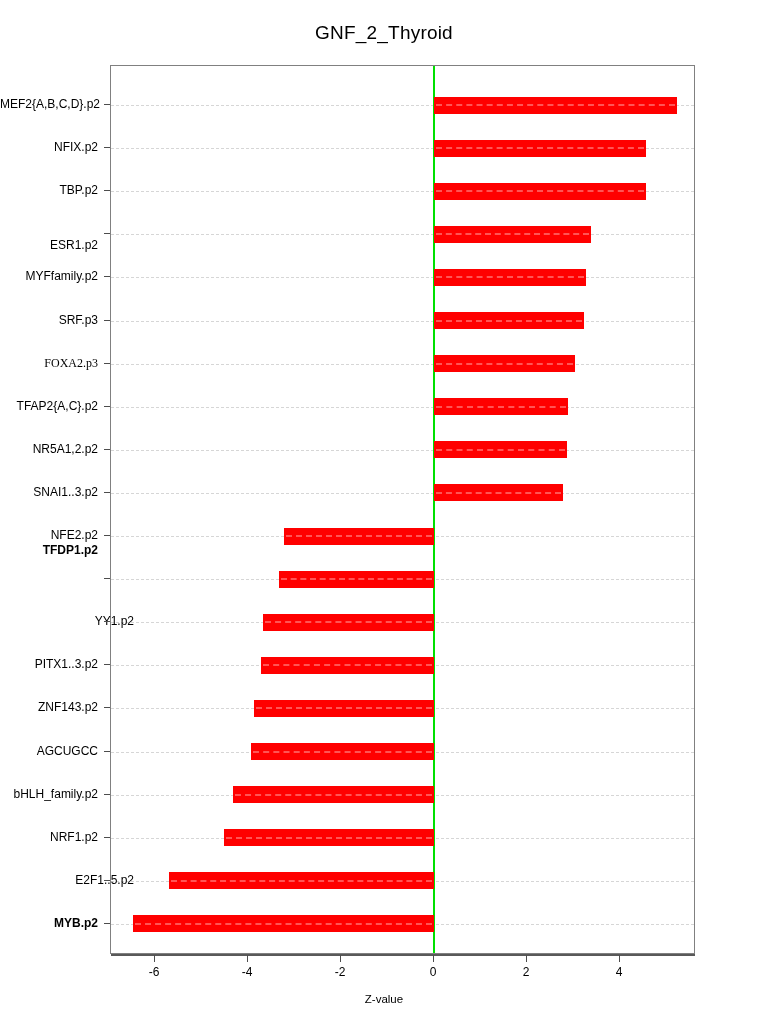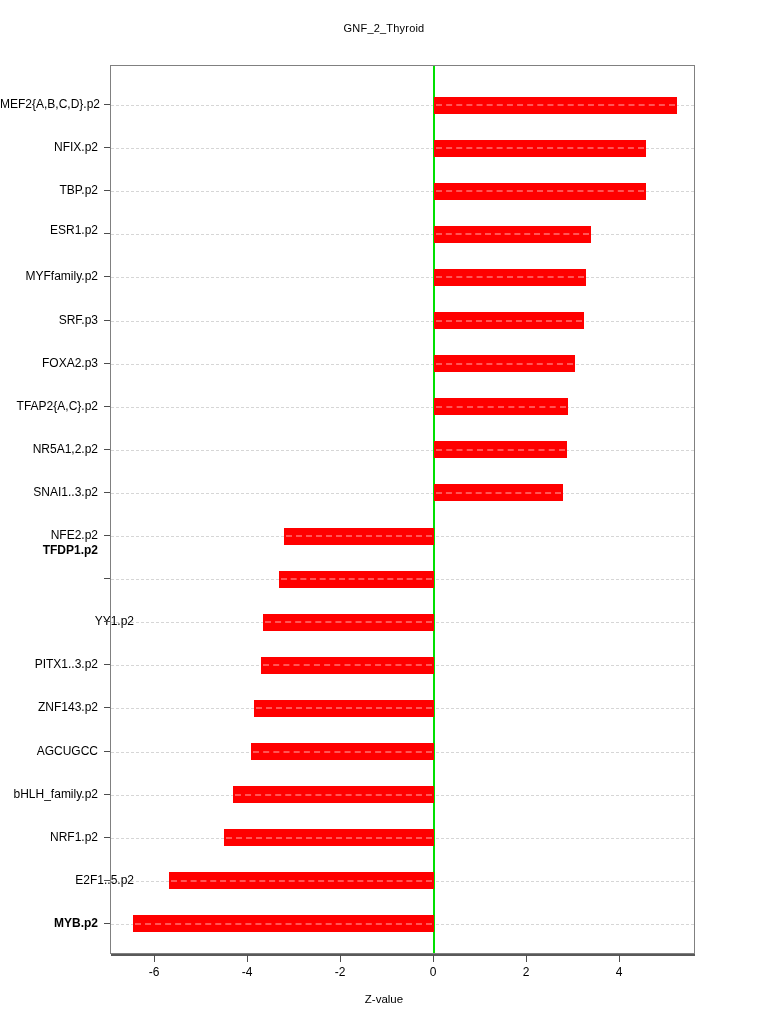--- a/index.html
+++ b/index.html
@@ -16,21 +16,21 @@
     color: #000000;
   }
 
   
   #chart-title {
     position: absolute;
     left: 0;
     top: 22px;
     width: 768px;
     text-align: center;
-    font-size: 11px;
+    font-size: 19px;
     color: #000000;
     letter-spacing: 0.2px;
   }
 
   
   #plot-frame {
     position: absolute;
     left: 110px;
     top: 65px;
     width: 585px;
@@ -177,24 +177,24 @@
       <div class="bar" title="NRF1.p2: -4.51" style="left: 113.285px; width: 209.715px; top: 763.2px; background: rgb(255, 0, 0);"></div>
       <div class="bar" title="E2F1..5.p2: -5.7" style="left: 57.95px; width: 265.05px; top: 806.3px; background: rgb(255, 0, 0);"></div>
       <div class="bar" title="MYB.p2: -6.47" style="left: 22.145px; width: 300.855px; top: 849.4px; background: rgb(255, 0, 0);"></div>
     </div>
 </div>
 
 <div id="ylabels-layer">
     <div class="ylabel" style="left: 0px; right: auto; width: 98px; top: 104px;">MEF2{A,B,C,D}.p2</div>
     <div class="ylabel" style="left: 0px; right: auto; width: 98px; top: 147.1px;">NFIX.p2</div>
     <div class="ylabel" style="left: 0px; right: auto; width: 98px; top: 190.2px;">TBP.p2</div>
-    <div class="ylabel" style="left: 0px; right: auto; width: 98px; top: 230px;">ESR1.p2</div>
+    <div class="ylabel" style="left: 0px; right: auto; width: 98px; top: 245px;">ESR1.p2</div>
     <div class="ylabel" style="left: 0px; right: auto; width: 98px; top: 276.4px;">MYFfamily.p2</div>
     <div class="ylabel" style="left: 0px; right: auto; width: 98px; top: 319.5px;">SRF.p3</div>
-    <div class="ylabel" style="left: 0px; right: auto; width: 98px; top: 362.6px;">FOXA2.p3</div>
+    <div class="ylabel" style="left: 0px; right: auto; width: 98px; top: 362.6px; font-family: Liberation Serif, serif;">FOXA2.p3</div>
     <div class="ylabel" style="left: 0px; right: auto; width: 98px; top: 405.7px;">TFAP2{A,C}.p2</div>
     <div class="ylabel" style="left: 0px; right: auto; width: 98px; top: 448.8px;">NR5A1,2.p2</div>
     <div class="ylabel" style="left: 0px; right: auto; width: 98px; top: 491.9px;">SNAI1..3.p2</div>
     <div class="ylabel" style="left: 0px; right: auto; width: 98px; top: 535px;">NFE2.p2</div>
     <div class="ylabel" style="left: 0px; right: auto; width: 98px; top: 550px; font-weight: bold;">TFDP1.p2</div>
     <div class="ylabel" style="left: 0px; right: auto; width: 98px; top: 621.2px; padding-left: 36px;">YY1.p2</div>
     <div class="ylabel" style="left: 0px; right: auto; width: 98px; top: 664.3px;">PITX1..3.p2</div>
     <div class="ylabel" style="left: 0px; right: auto; width: 98px; top: 707.4px;">ZNF143.p2</div>
     <div class="ylabel" style="left: 0px; right: auto; width: 98px; top: 750.5px;">AGCUGCC</div>
     <div class="ylabel" style="left: 0px; right: auto; width: 98px; top: 793.6px;">bHLH_family.p2</div>

